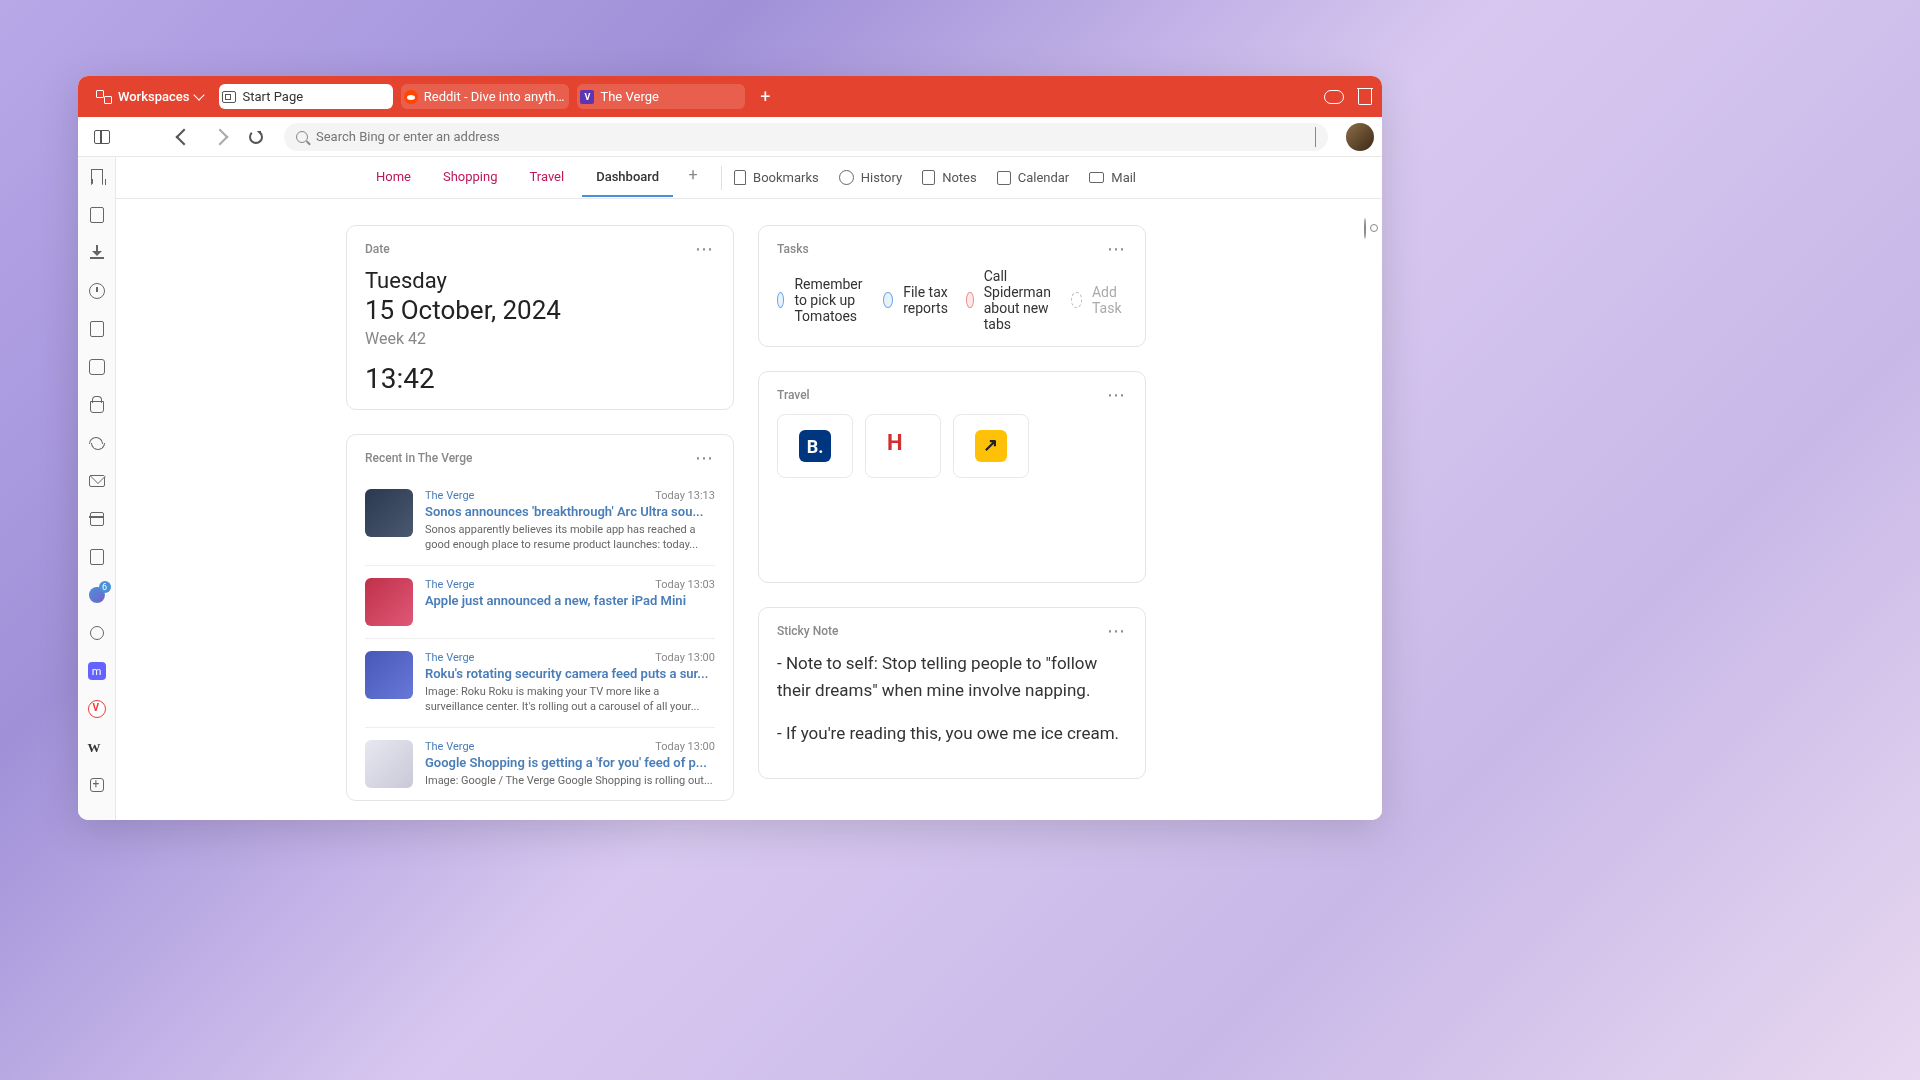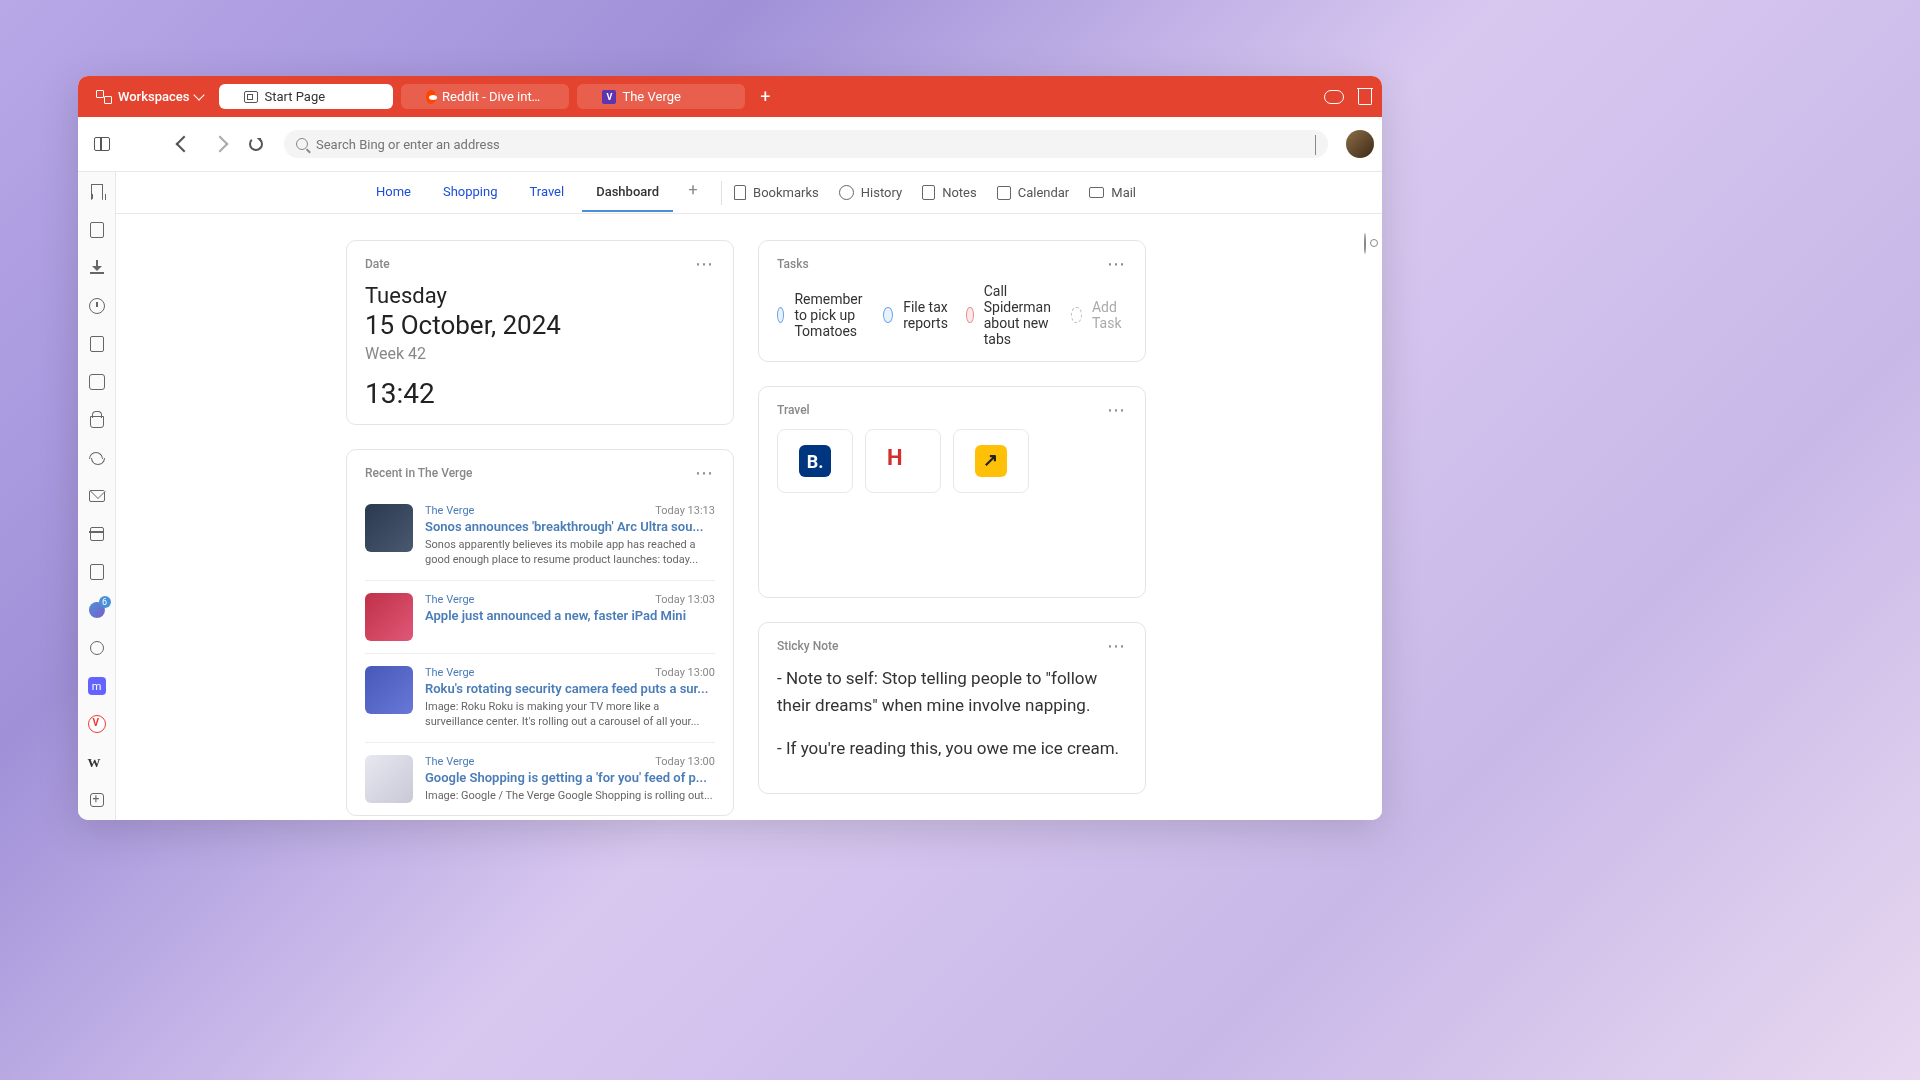--- a/index.html
+++ b/index.html
@@ -4,33 +4,33 @@
 <style>
 * { margin: 0; padding: 0; box-sizing: border-box; font-family: -apple-system, BlinkMacSystemFont, "Segoe UI", Roboto, sans-serif; }
 body { width: 1920px; height: 1080px; background: linear-gradient(135deg, #b8a8e8 0%, #a090d8 25%, #d8c8f0 50%, #c8b8e8 75%, #e8d8f0 100%); overflow: hidden; }
 .window { position: absolute; left: 78px; top: 76px; width: 1304px; height: 744px; background: #fff; border-radius: 10px; box-shadow: 0 10px 40px rgba(0,0,0,0.15); overflow: hidden; display: flex; flex-direction: column; }
 .titlebar { height: 41px; background: #e4432f; display: flex; align-items: center; padding: 0 10px; gap: 8px; }
 .ws-btn { display: flex; align-items: center; gap: 6px; color: #fff; font-size: 13px; font-weight: 500; padding: 4px 8px; cursor: pointer; }
 .ws-icon { width: 16px; height: 14px; position: relative; }
 .ws-icon::before { content: ""; position: absolute; width: 6px; height: 6px; border: 1.5px solid #fff; border-radius: 1px; }
 .ws-icon::after { content: ""; position: absolute; width: 6px; height: 6px; border: 1.5px solid #fff; border-radius: 1px; left: 8px; top: 6px; }
 .chev { width: 8px; height: 8px; border-right: 1.5px solid #fff; border-bottom: 1.5px solid #fff; transform: rotate(45deg); margin-top: -3px; }
-.tab { display: flex; align-items: center; gap: 6px; padding: 5px 25px; border-radius: 6px; font-size: 13px; color: #fff; cursor: pointer; white-space: nowrap; overflow: hidden; }
+.tab { display: flex; align-items: center; gap: 6px; padding: 5px 3px; border-radius: 6px; font-size: 13px; color: #fff; cursor: pointer; white-space: nowrap; overflow: hidden; }
 .tab.active { background: #fff; color: #333; }
 .tab-sp { width: 14px; height: 12px; border: 1.5px solid #555; border-radius: 2px; position: relative; }
 .tab-sp::before { content: ""; position: absolute; width: 4px; height: 4px; border: 1px solid #555; left: 2px; top: 2px; }
 .reddit-ico { width: 14px; height: 14px; background: #ff4500; border-radius: 50%; position: relative; }
 .reddit-ico::before { content: ""; position: absolute; width: 8px; height: 5px; background: #fff; border-radius: 50%; left: 3px; top: 5px; }
 .verge-ico { width: 14px; height: 14px; background: #5e35b1; border-radius: 2px; color: #fff; font-size: 9px; display: flex; align-items: center; justify-content: center; font-weight: bold; }
 .newtab-btn { width: 24px; height: 24px; display: flex; align-items: center; justify-content: center; color: #fff; font-size: 18px; cursor: pointer; }
 .title-right { margin-left: auto; display: flex; align-items: center; gap: 14px; }
 .cloud-ico { width: 20px; height: 14px; border: 1.5px solid #fff; border-radius: 10px; position: relative; }
 .trash-ico { width: 14px; height: 16px; border: 1.5px solid #fff; border-radius: 0 0 2px 2px; border-top: none; position: relative; }
 .trash-ico::before { content: ""; position: absolute; width: 16px; height: 1.5px; background: #fff; left: -2px; top: -1px; }
-.toolbar { height: 55px; display: flex; align-items: center; padding: 0 8px; gap: 4px; border-bottom: 1px solid #e8e8e8; }
+.toolbar { height: 40px; display: flex; align-items: center; padding: 0 8px; gap: 4px; border-bottom: 1px solid #e8e8e8; }
 .tb-btn { width: 32px; height: 32px; display: flex; align-items: center; justify-content: center; cursor: pointer; border-radius: 4px; }
 .panel-ico { width: 16px; height: 14px; border: 1.5px solid #555; border-radius: 2px; position: relative; }
 .panel-ico::before { content: ""; position: absolute; width: 1.5px; height: 100%; background: #555; left: 5px; }
 .arrow-l { width: 12px; height: 12px; border-left: 2px solid #555; border-bottom: 2px solid #555; transform: rotate(45deg); }
 .arrow-r { width: 12px; height: 12px; border-right: 2px solid #aaa; border-top: 2px solid #aaa; transform: rotate(45deg); }
 .reload-ico { width: 14px; height: 14px; border: 2px solid #555; border-radius: 50%; border-top-color: transparent; position: relative; }
 .reload-ico::before { content: ""; position: absolute; border: 3px solid transparent; border-bottom-color: #555; right: -3px; top: -4px; transform: rotate(45deg); }
 .addrbar { flex: 1; height: 28px; background: #f4f4f4; border-radius: 14px; display: flex; align-items: center; padding: 0 12px; gap: 8px; margin: 0 8px; }
 .search-ico { width: 12px; height: 12px; border: 1.5px solid #888; border-radius: 50%; position: relative; }
 .search-ico::after { content: ""; position: absolute; width: 5px; height: 1.5px; background: #888; right: -4px; bottom: -2px; transform: rotate(45deg); }
@@ -67,21 +67,21 @@
 .contacts-pico { width: 14px; height: 14px; border: 1.5px solid #666; border-radius: 50%; position: relative; }
 .mastodon-pico { width: 18px; height: 18px; background: #6364ff; border-radius: 4px; color: #fff; font-size: 11px; display: flex; align-items: center; justify-content: center; }
 .vivaldi-pico { width: 18px; height: 18px; background: #fff; border: 1.5px solid #ef3939; border-radius: 50%; position: relative; }
 .vivaldi-pico::before { content: "V"; position: absolute; color: #ef3939; font-size: 10px; font-weight: bold; left: 4px; top: 1px; }
 .wiki-pico { width: 18px; height: 14px; color: #333; font-size: 13px; font-weight: bold; font-family: serif; }
 .plus-pico { width: 14px; height: 14px; border: 1.5px solid #666; border-radius: 3px; position: relative; }
 .plus-pico::before { content: "+"; position: absolute; left: 2px; top: -2px; color: #666; font-size: 12px; }
 .page { flex: 1; display: flex; flex-direction: column; background: #fff; overflow: hidden; }
 .page-nav { height: 42px; display: flex; align-items: center; border-bottom: 1px solid #e8e8e8; padding: 0 16px; }
 .nav-left { display: flex; gap: 4px; }
-.nav-tab { padding: 11px 14px; font-size: 13px; color: #1d4ed8; cursor: pointer; border-bottom: 2px solid transparent; }
+.nav-tab { padding: 11px 14px; font-size: 13px; color: #be185d; cursor: pointer; border-bottom: 2px solid transparent; }
 .nav-tab.active { color: #333; font-weight: 500; border-bottom-color: #4a90d9; }
 .nav-add { width: 32px; height: 32px; display: flex; align-items: center; justify-content: center; color: #888; font-size: 16px; cursor: pointer; }
 .nav-sep { width: 1px; height: 24px; background: #e0e0e0; margin: 0 12px; }
 .nav-right { display: flex; gap: 20px; }
 .nav-link { display: flex; align-items: center; gap: 7px; font-size: 13px; color: #555; cursor: pointer; }
 .nl-bookmark { width: 12px; height: 15px; border: 1.5px solid #666; border-radius: 2px 2px 0 0; }
 .nl-history { width: 15px; height: 15px; border: 1.5px solid #666; border-radius: 50%; }
 .nl-notes { width: 13px; height: 15px; border: 1.5px solid #666; border-radius: 2px; }
 .nl-cal { width: 14px; height: 14px; border: 1.5px solid #666; border-radius: 2px; }
 .nl-mail { width: 15px; height: 11px; border: 1.5px solid #666; border-radius: 2px; }

